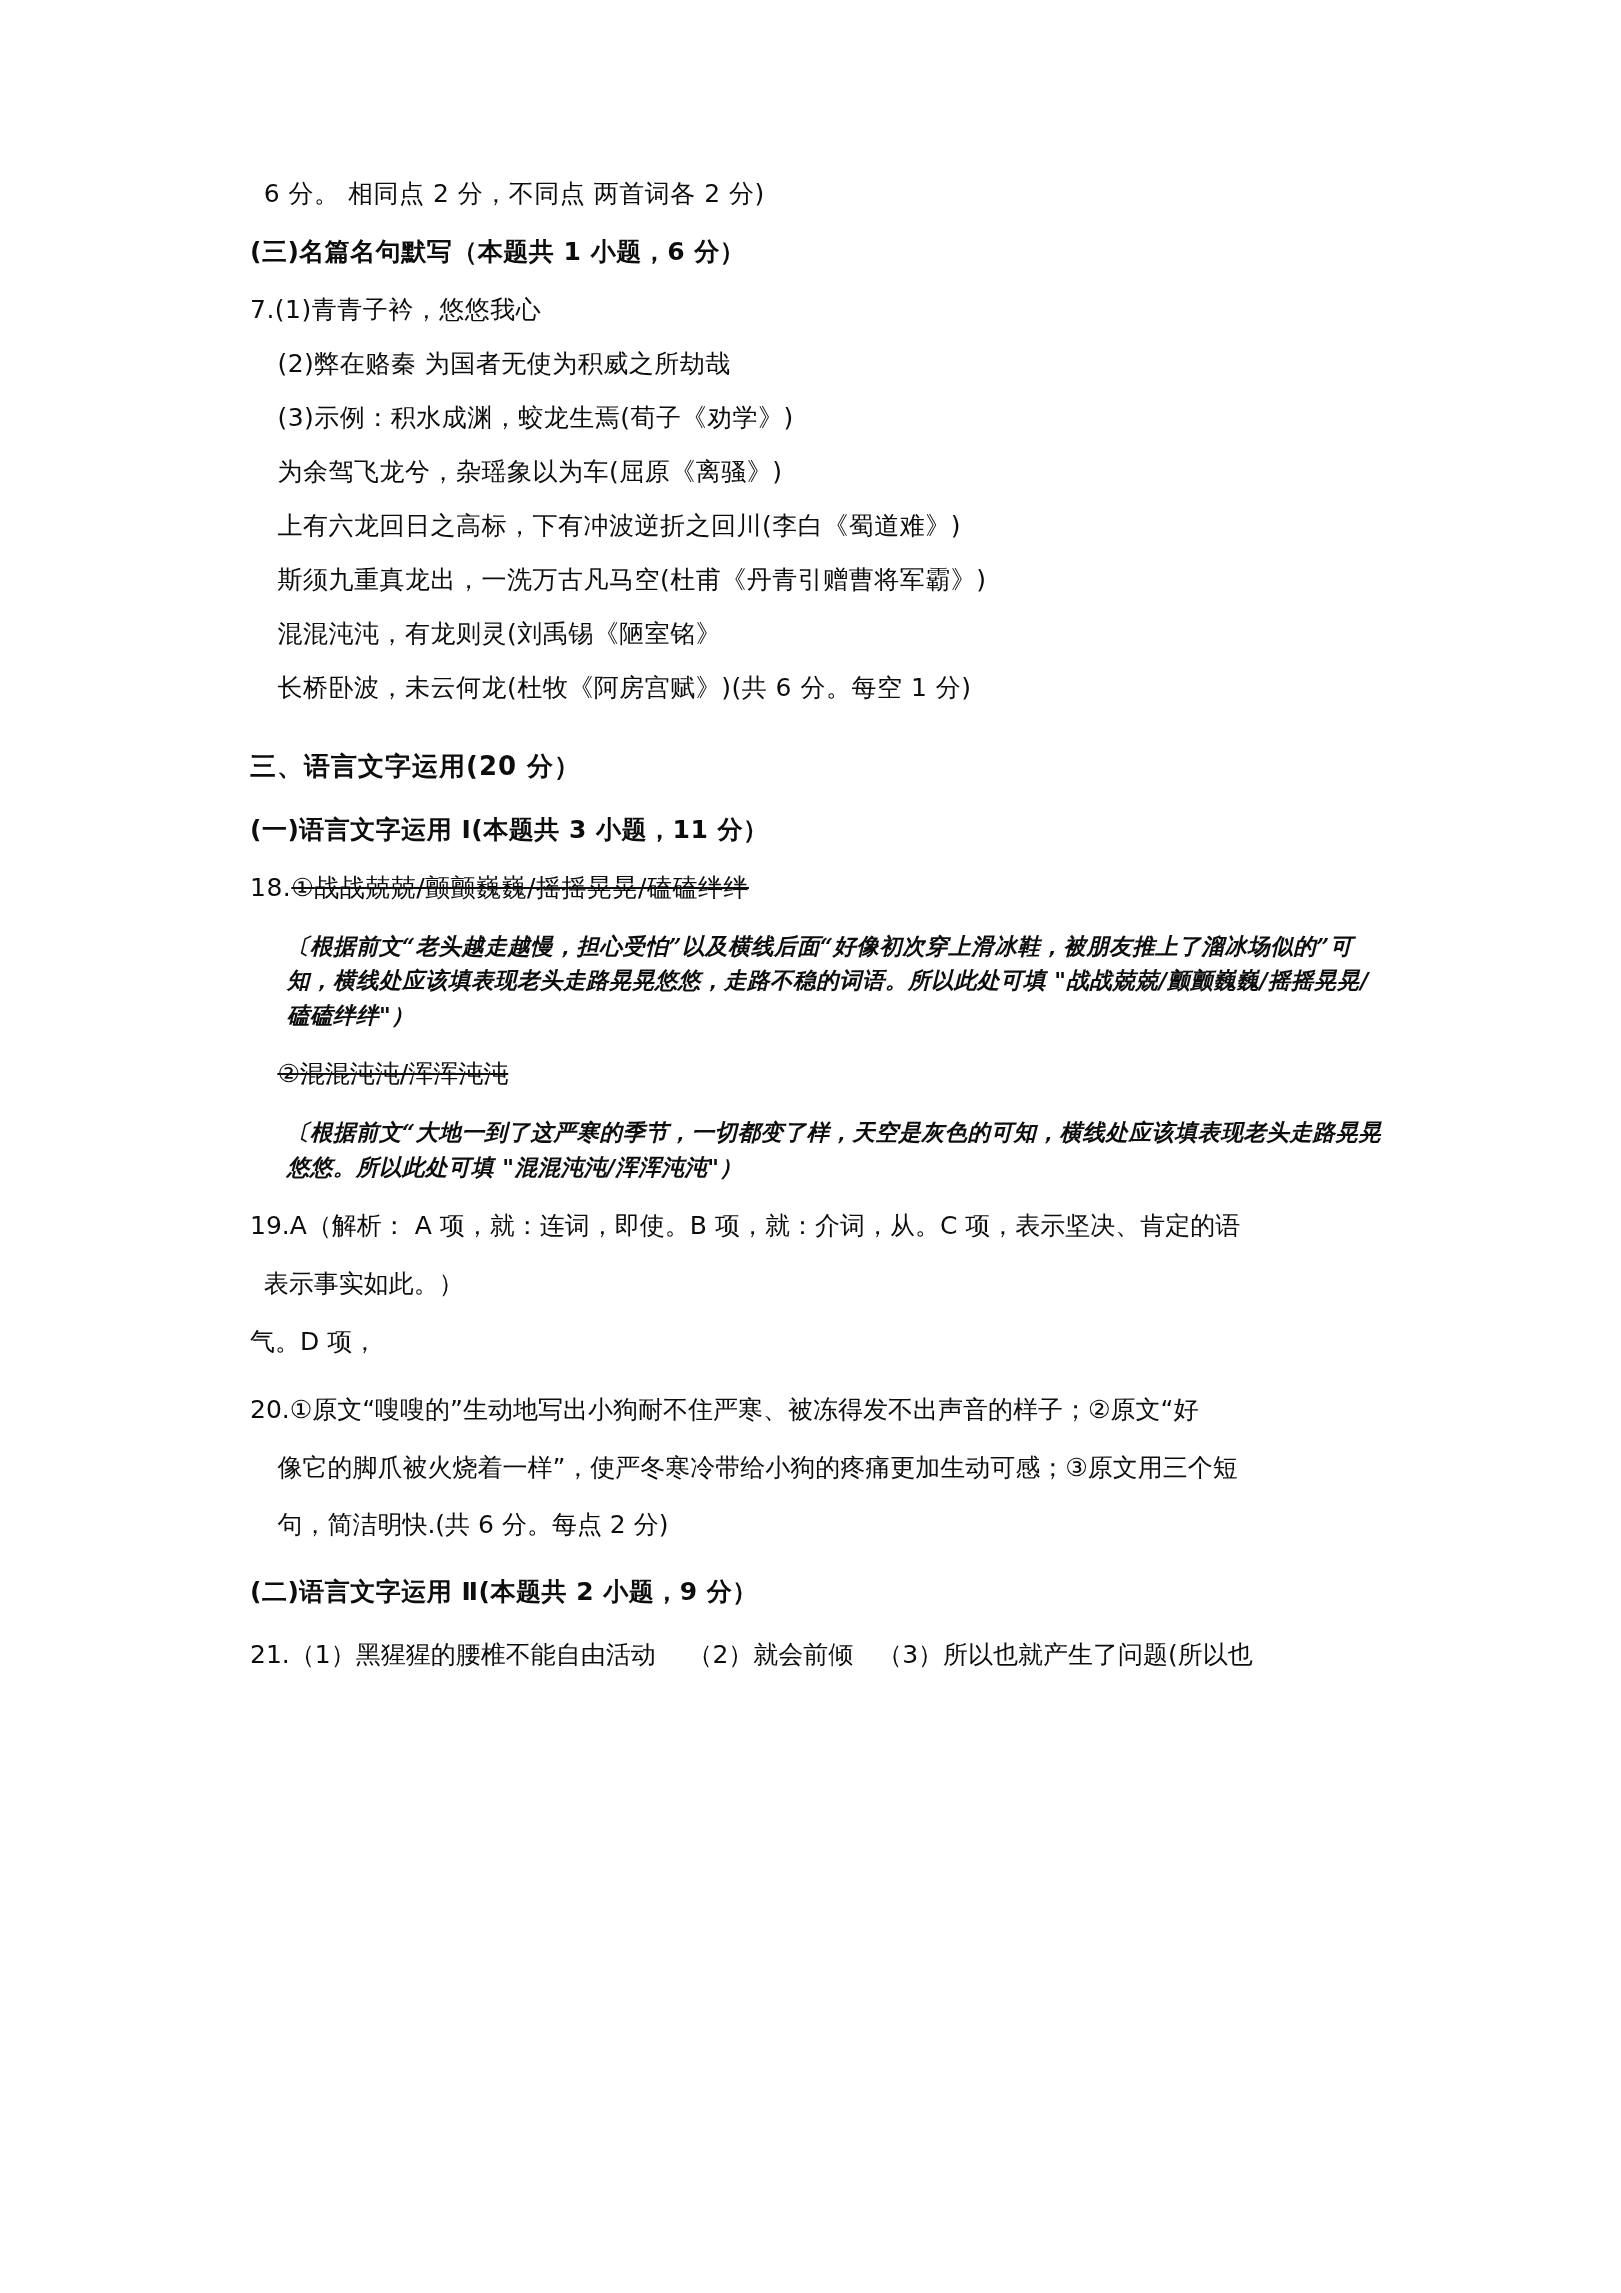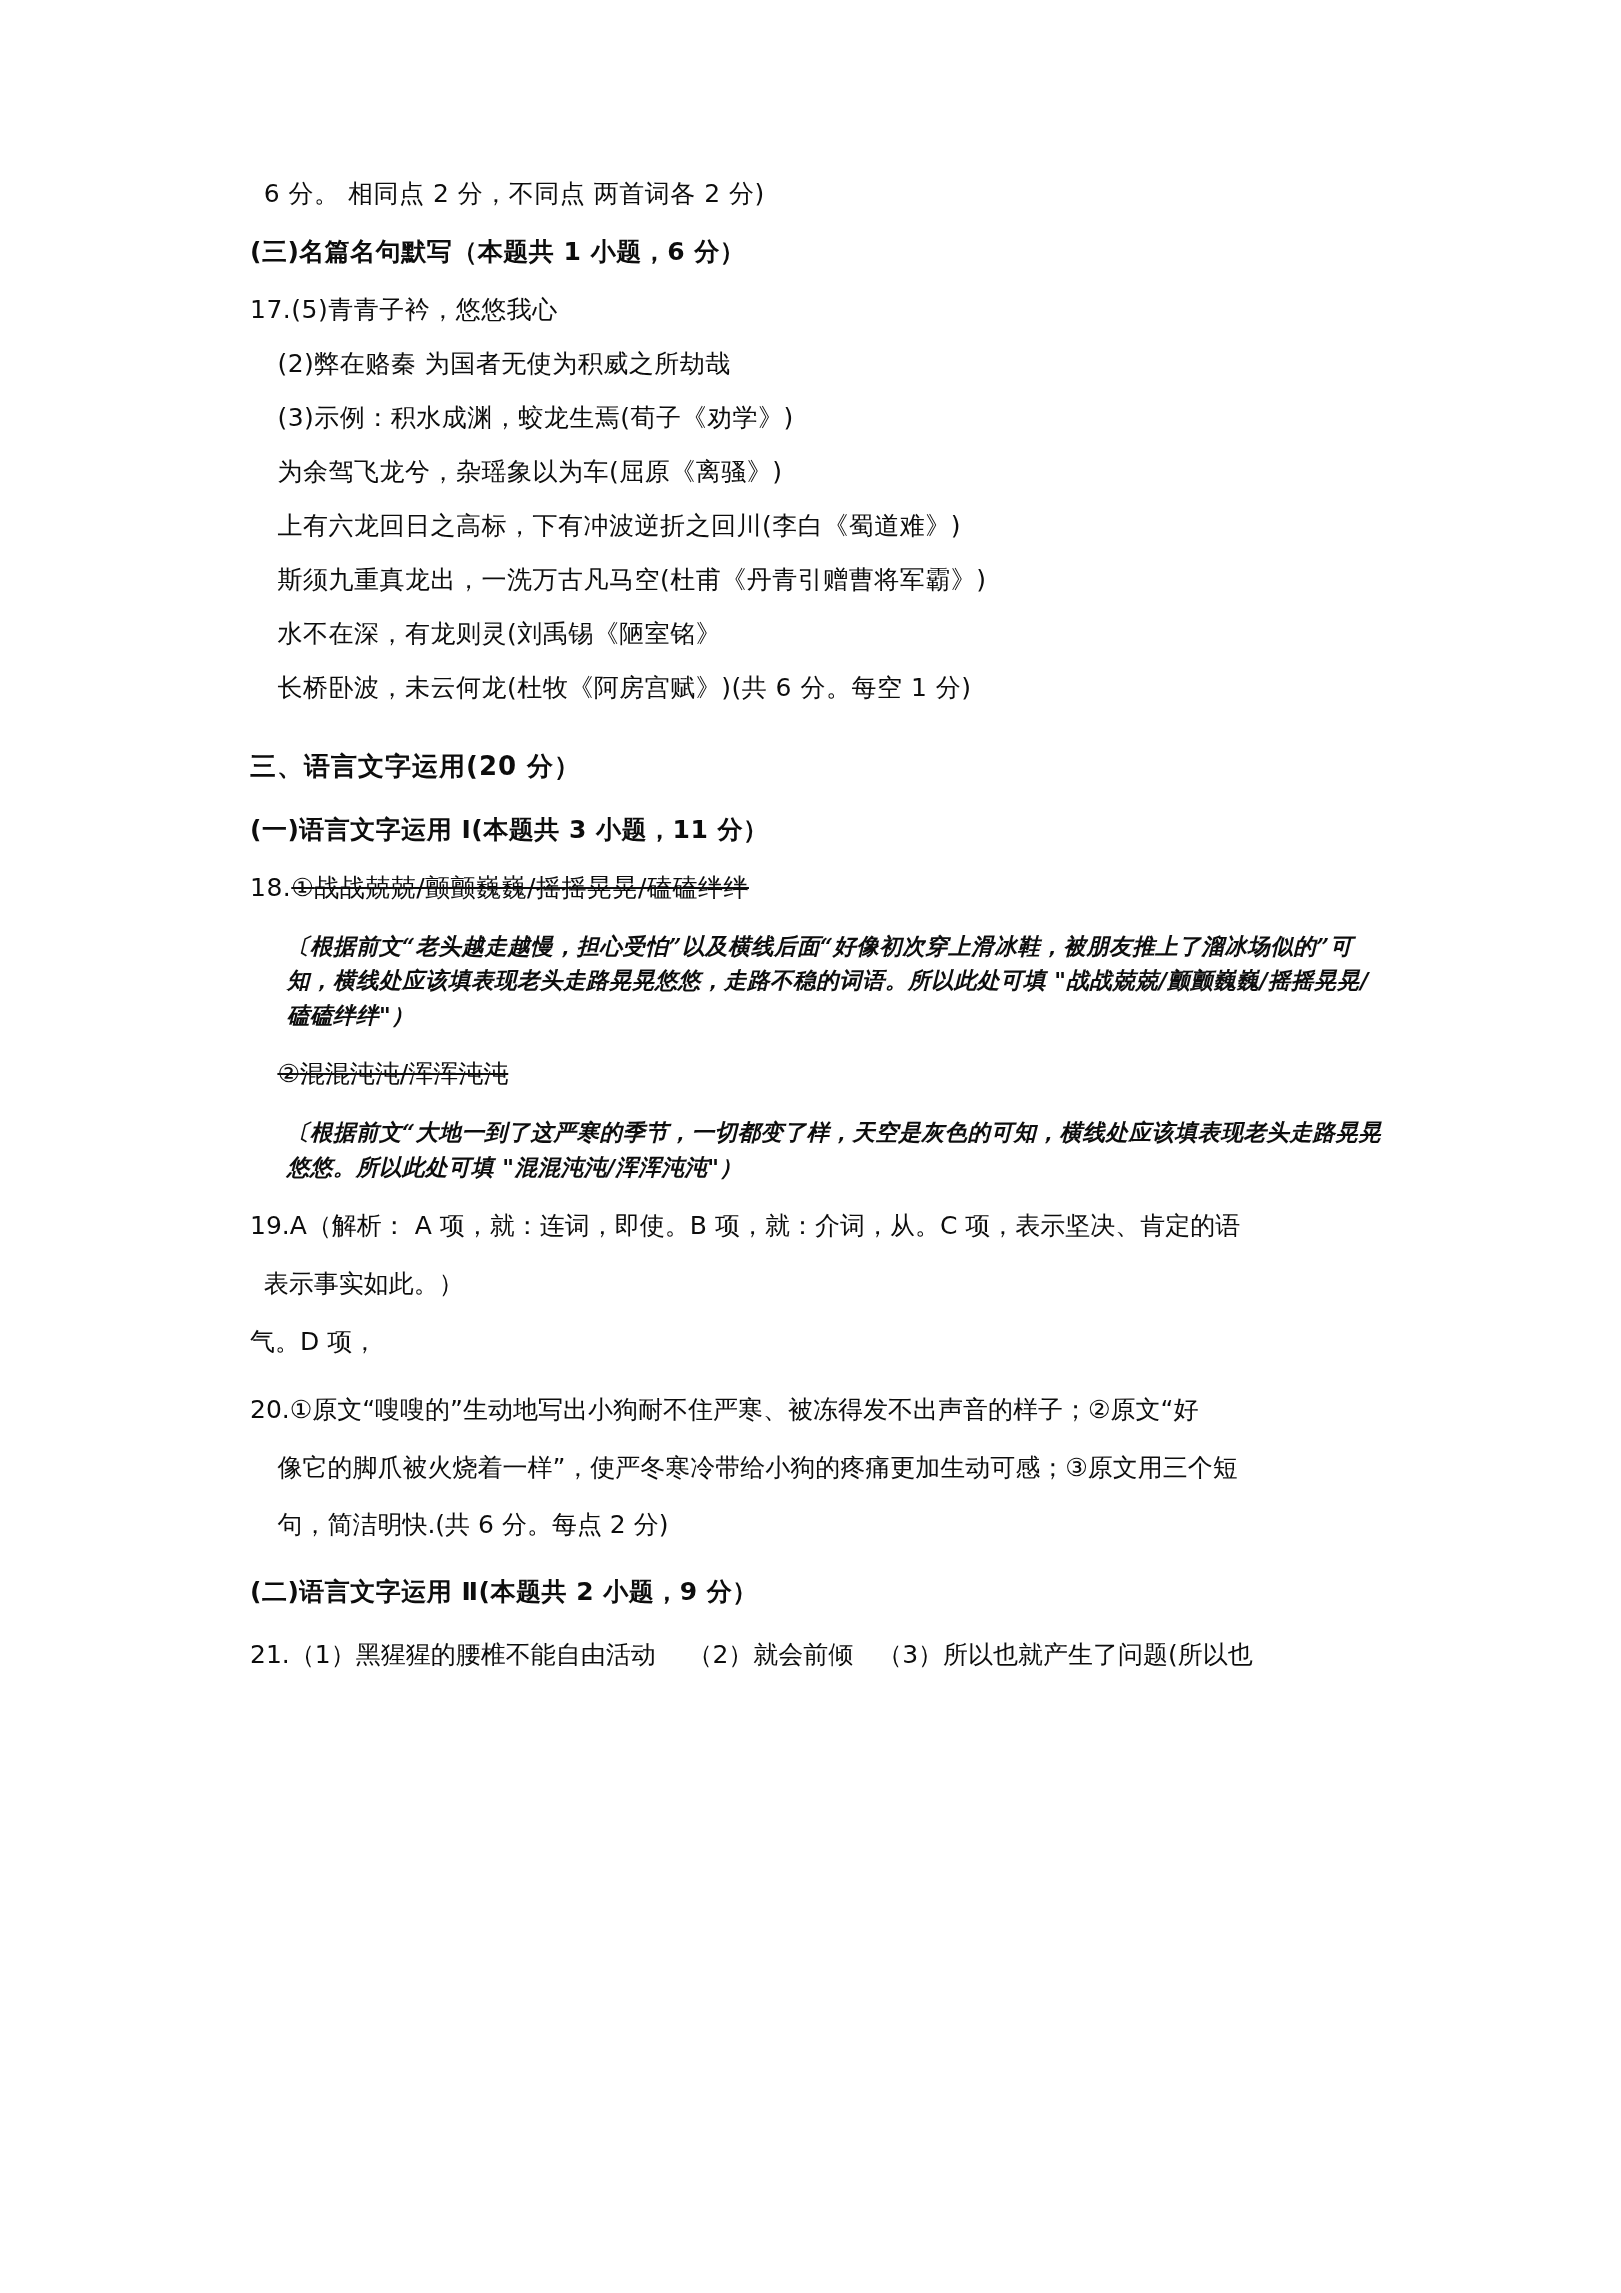--- a/index.html
+++ b/index.html
@@ -82,27 +82,27 @@
 </head>
 <body>
 
 <div class="page">
   <div class="content">
 
     <div class="line indent2">6 分。 相同点 2 分，不同点 两首词各 2 分)</div>
 
     <div class="bold-head">(三)名篇名句默写（本题共 1 小题，6 分）</div>
 
-    <div class="line">17.(5)青青子衿，悠悠我心</div>
+    <div class="line">7.(1)青青子衿，悠悠我心</div>
     <div class="line indent1">(2)弊在赂秦 为国者无使为积威之所劫哉</div>
     <div class="line indent1">(3)示例：积水成渊，蛟龙生焉(荀子《劝学》)</div>
     <div class="line indent1">为余驾飞龙兮，杂瑶象以为车(屈原《离骚》)</div>
     <div class="line indent1">上有六龙回日之高标，下有冲波逆折之回川(李白《蜀道难》)</div>
     <div class="line indent1">斯须九重真龙出，一洗万古凡马空(杜甫《丹青引赠曹将军霸》)</div>
-    <div class="line indent1">水不在深，有龙则灵(刘禹锡《陋室铭》</div>
+    <div class="line indent1">混混沌沌，有龙则灵(刘禹锡《陋室铭》</div>
     <div class="line indent1">长桥卧波，未云何龙(杜牧《阿房宫赋》)(共 6 分。每空 1 分)</div>
 
     <div class="gap-md"></div>
 
     <div class="section-head">三、语言文字运用(20 分）</div>
 
     <div class="bold-head">(一)语言文字运用 I(本题共 3 小题，11 分）</div>
 
     <div class="line"><span>18.</span><span class="strike-through">①</span><span class="strike-through">战战兢兢/颤颤巍巍/摇摇晃晃/磕磕绊绊</span></div>
 

